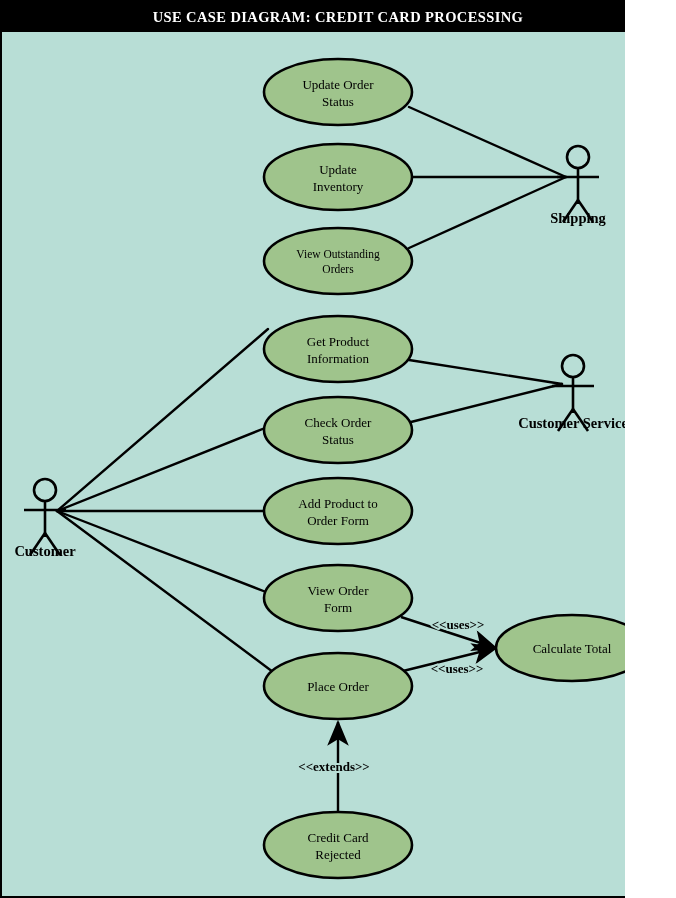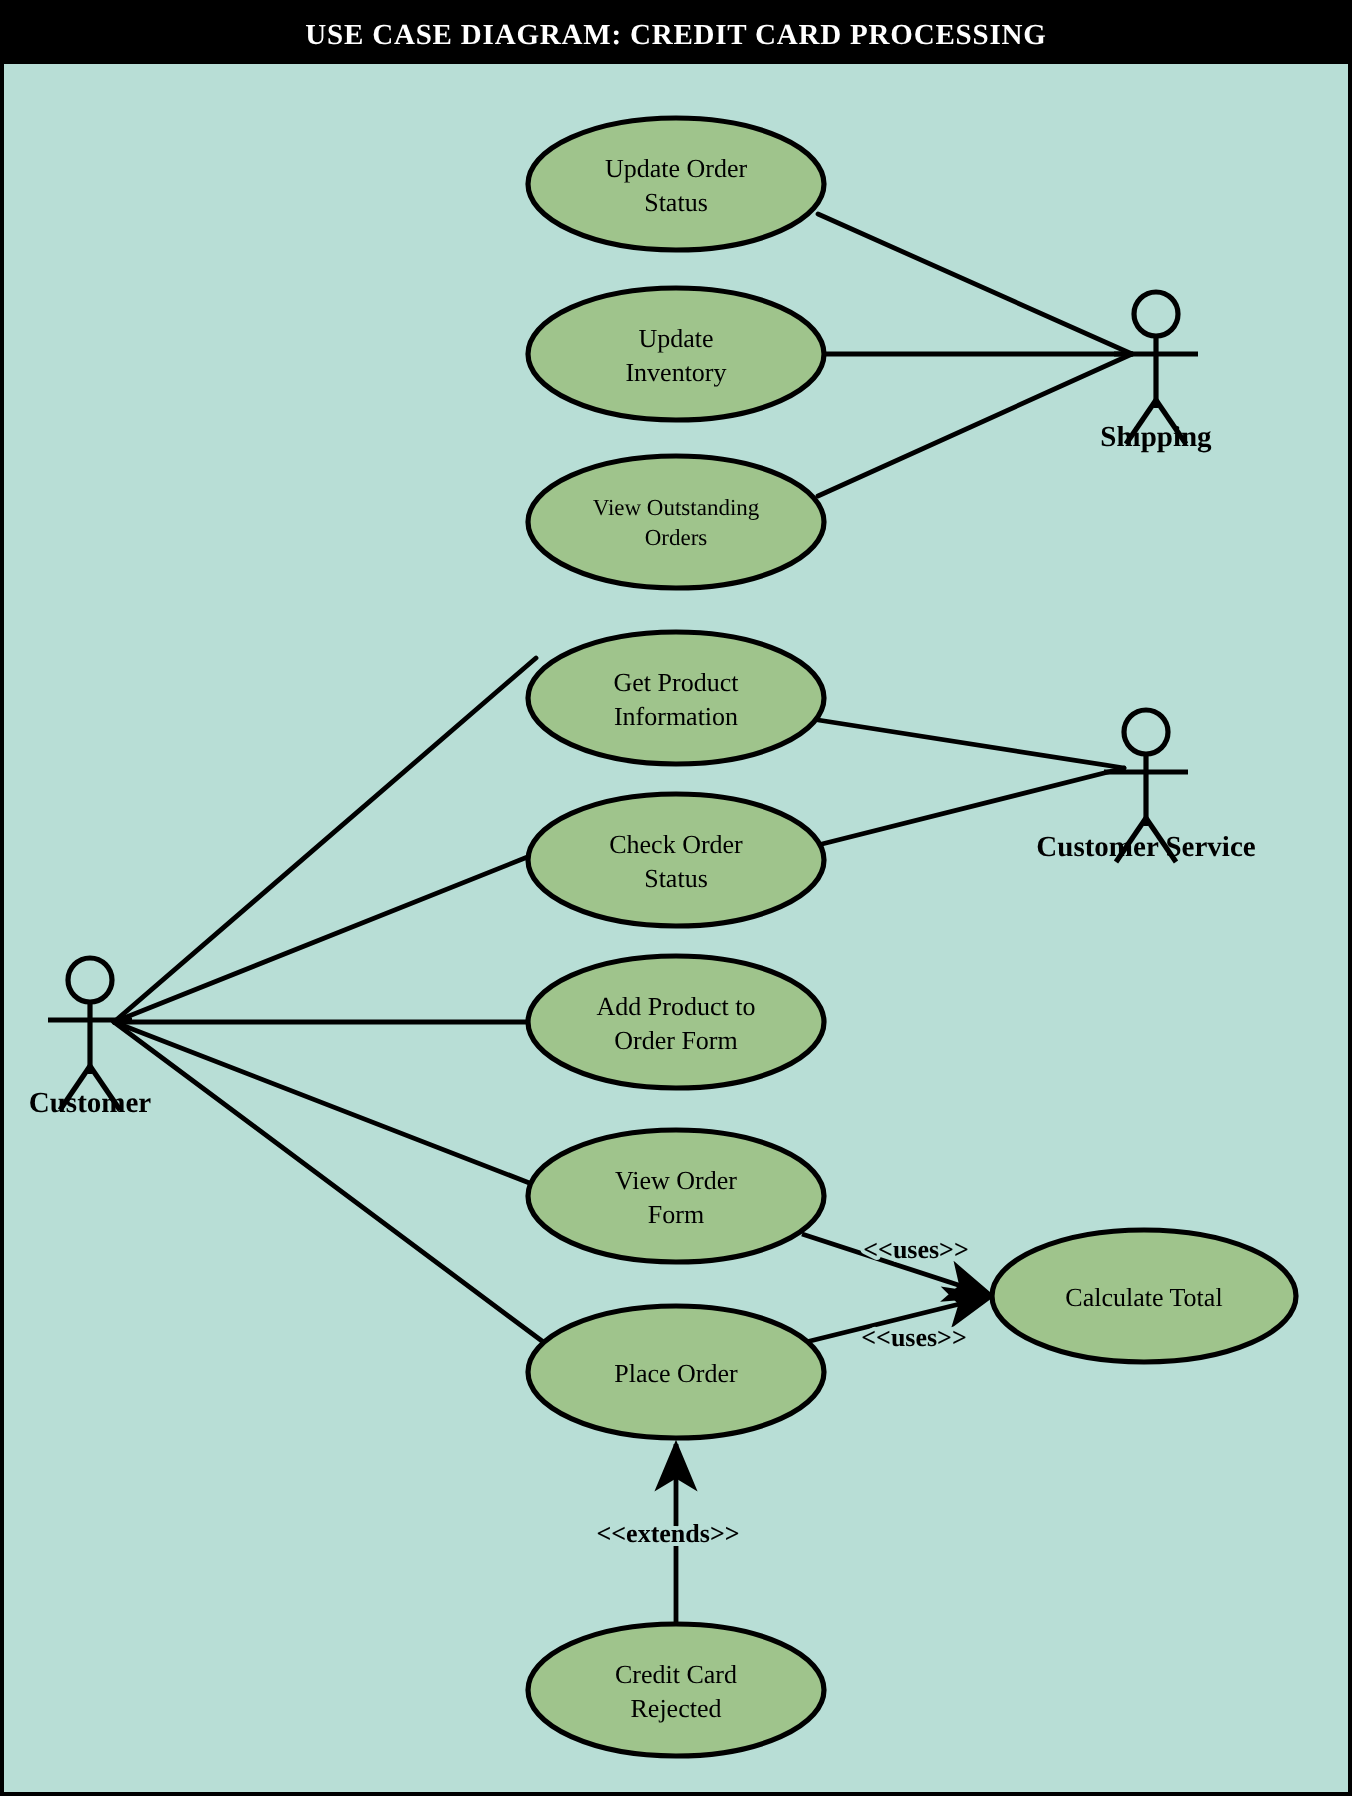--- a/index.html
+++ b/index.html
@@ -3,21 +3,21 @@
 <meta charset="utf-8">
 <title>Use Case Diagram</title>
 <style>
   html, body {
     margin: 0;
     padding: 0;
     background: #ffffff;
   }
   #app {
     position: relative;
-    width: 676px;
+    width: 625px;
     height: 898px;
     overflow: hidden;
     font-family: "Liberation Serif", "DejaVu Serif", serif;
   }
   #diagram-canvas {
     position: absolute;
     inset: 0;
     width: 676px;
     height: 898px;
     display: block;

